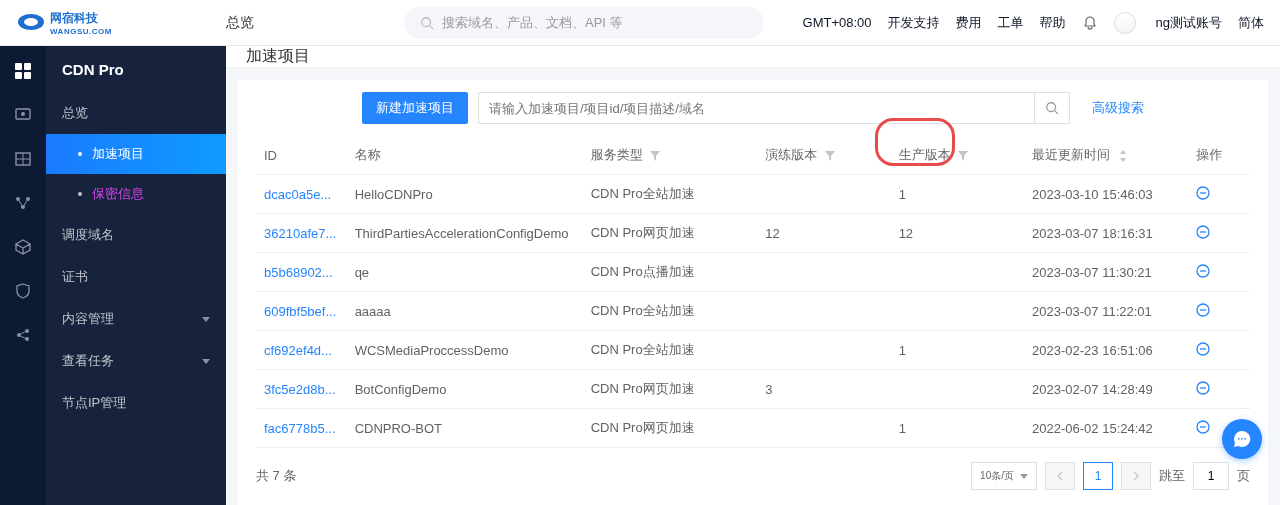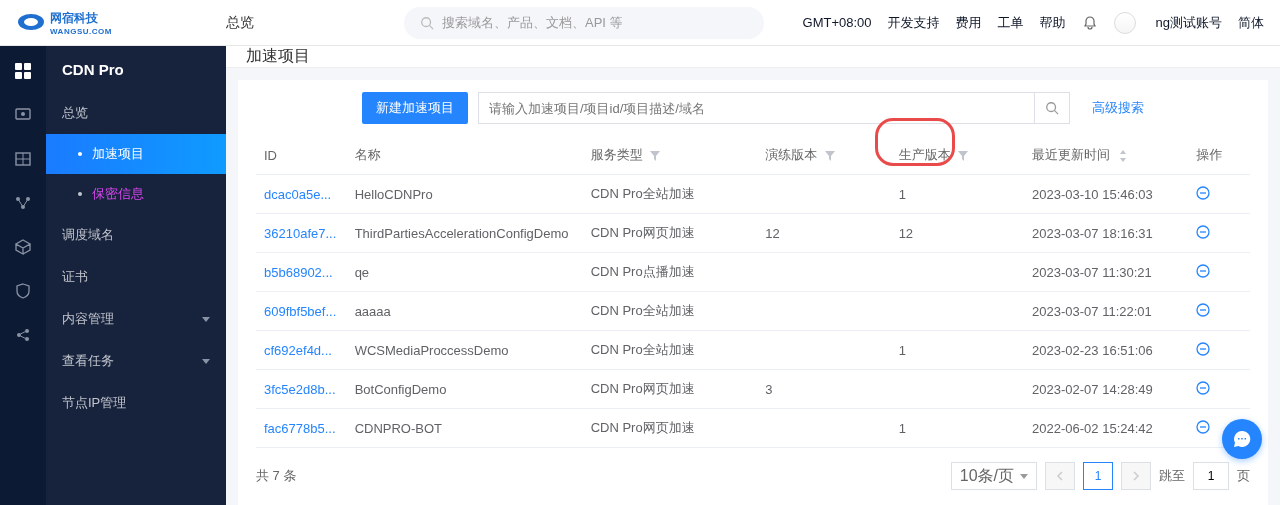--- a/index.html
+++ b/index.html
@@ -285,21 +285,21 @@
     }
     .page-size {
       height: 28px;
       border: 1px solid #dcdfe6;
       padding: 0 8px;
       background: #fff;
       cursor: pointer;
       display: flex;
       align-items: center;
       gap: 6px;
-      font-size: 16px;
+      font-size: 10px;
     }
     .page-btn {
       width: 30px; height: 28px;
       border: 1px solid #dcdfe6;
       background: #fff;
       cursor: pointer;
       display: flex; align-items: center; justify-content: center;
       font-size: 12px;
       color: #666;
     }

